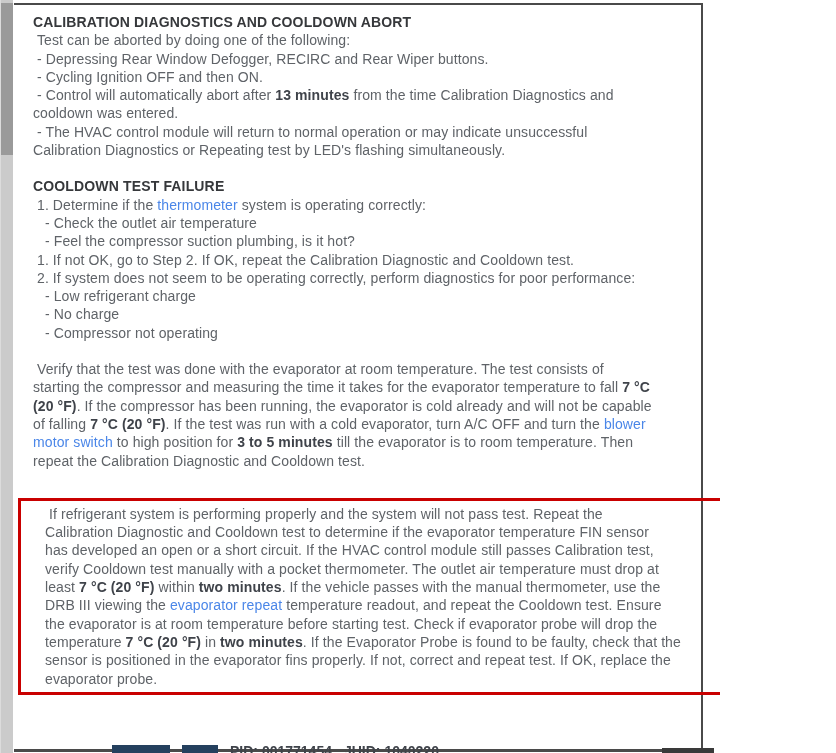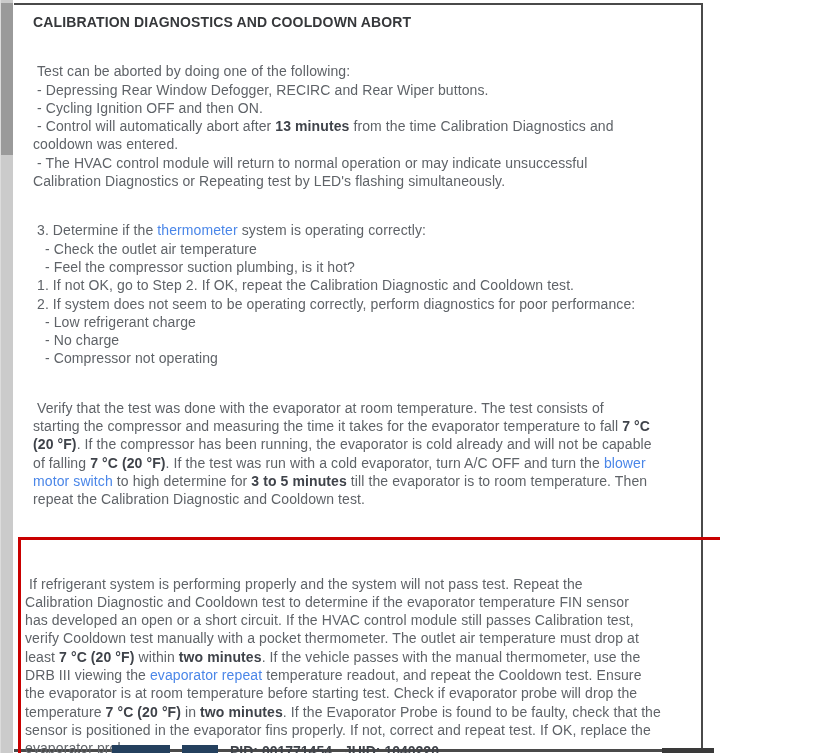--- a/index.html
+++ b/index.html
@@ -16,27 +16,27 @@
   .scrollbar{position:absolute;left:1px;top:0;bottom:0;width:12px;background:var(--scroll-track,#cbcbcb);border-right:2px solid #ffffff;}
   .scroll-thumb{position:absolute;left:0;top:3px;width:100%;height:152px;background:var(--scroll-thumb,#9a9a9a);}
   
   .content{
     position:absolute;left:33px;top:13px;width:742px;
     font-size:14px;line-height:18.3px;letter-spacing:0.1px;
     color:var(--body-text,#5f6368);
   }
   .section{margin-bottom:18px;}
   .heading{font-weight:700;color:var(--heading-text,#36383b);letter-spacing:0.15px;}
-  .para{white-space:pre-wrap;margin-top:31px;}
+  .para{white-space:pre-wrap;}
   .b{font-weight:700;color:var(--bold-text,#3f434a);}
   .link{color:var(--link,#4a86e8);cursor:pointer;}
   .section.boxed{
     border:3px solid var(--box-border,#c90000);
     margin-left:-15px;margin-top:28px;margin-bottom:14px;
-    padding:4px 8px 4px 4px;width:726px;
+    padding:4px 8px 4px 24px;width:726px;
   }
   
   .bottom-row{
     position:absolute;left:112px;bottom:-7px;height:18px;
     display:flex;align-items:center;gap:12px;
     font-size:14px;font-weight:700;color:#3f434a;white-space:nowrap;
   }
   .hl-block{height:13px;background:var(--clipped-highlight,#24405e);display:inline-block;}
   .hl-a{width:58px;}
   .hl-b{width:36px;}
@@ -62,35 +62,36 @@
         <div class="heading">CALIBRATION DIAGNOSTICS AND COOLDOWN ABORT</div>
         <div class="para"><span> Test can be aborted by doing one of the following:
  - Depressing Rear Window Defogger, RECIRC and Rear Wiper buttons.
  - Cycling Ignition OFF and then ON.
  - Control will automatically abort after </span><span class="b">13 minutes</span><span> from the time Calibration Diagnostics and
 cooldown was entered.
  - The HVAC control module will return to normal operation or may indicate unsuccessful
 Calibration Diagnostics or Repeating test by LED's flashing simultaneously.</span></div>
       </div>
       <div class="section">
-        <div class="para"><span> 3. Determine if the </span><span class="link">thermometer</span><span> system is operating correctly:
+        <div class="heading">COOLDOWN TEST FAILURE</div>
+        <div class="para"><span> 1. Determine if the </span><span class="link">thermometer</span><span> system is operating correctly:
    - Check the outlet air temperature
    - Feel the compressor suction plumbing, is it hot?
  1. If not OK, go to Step 2. If OK, repeat the Calibration Diagnostic and Cooldown test.
  2. If system does not seem to be operating correctly, perform diagnostics for poor performance:
    - Low refrigerant charge
    - No charge
    - Compressor not operating</span></div>
       </div>
       <div class="section">
         <div class="para"><span> Verify that the test was done with the evaporator at room temperature. The test consists of
 starting the compressor and measuring the time it takes for the evaporator temperature to fall </span><span class="b">7 °C
 (20 °F)</span><span>. If the compressor has been running, the evaporator is cold already and will not be capable
 of falling </span><span class="b">7 °C (20 °F)</span><span>. If the test was run with a cold evaporator, turn A/C OFF and turn the </span><span class="link">blower
-motor switch</span><span> to high determine for </span><span class="b">3 to 5 minutes</span><span> till the evaporator is to room temperature. Then
+motor switch</span><span> to high position for </span><span class="b">3 to 5 minutes</span><span> till the evaporator is to room temperature. Then
 repeat the Calibration Diagnostic and Cooldown test.</span></div>
       </div>
       <div class="section boxed">
         <div class="para"><span> If refrigerant system is performing properly and the system will not pass test. Repeat the
 Calibration Diagnostic and Cooldown test to determine if the evaporator temperature FIN sensor
 has developed an open or a short circuit. If the HVAC control module still passes Calibration test,
 verify Cooldown test manually with a pocket thermometer. The outlet air temperature must drop at
 least </span><span class="b">7 °C (20 °F)</span><span> within </span><span class="b">two minutes</span><span>. If the vehicle passes with the manual thermometer, use the
 DRB III viewing the </span><span class="link">evaporator repeat</span><span> temperature readout, and repeat the Cooldown test. Ensure
 the evaporator is at room temperature before starting test. Check if evaporator probe will drop the

